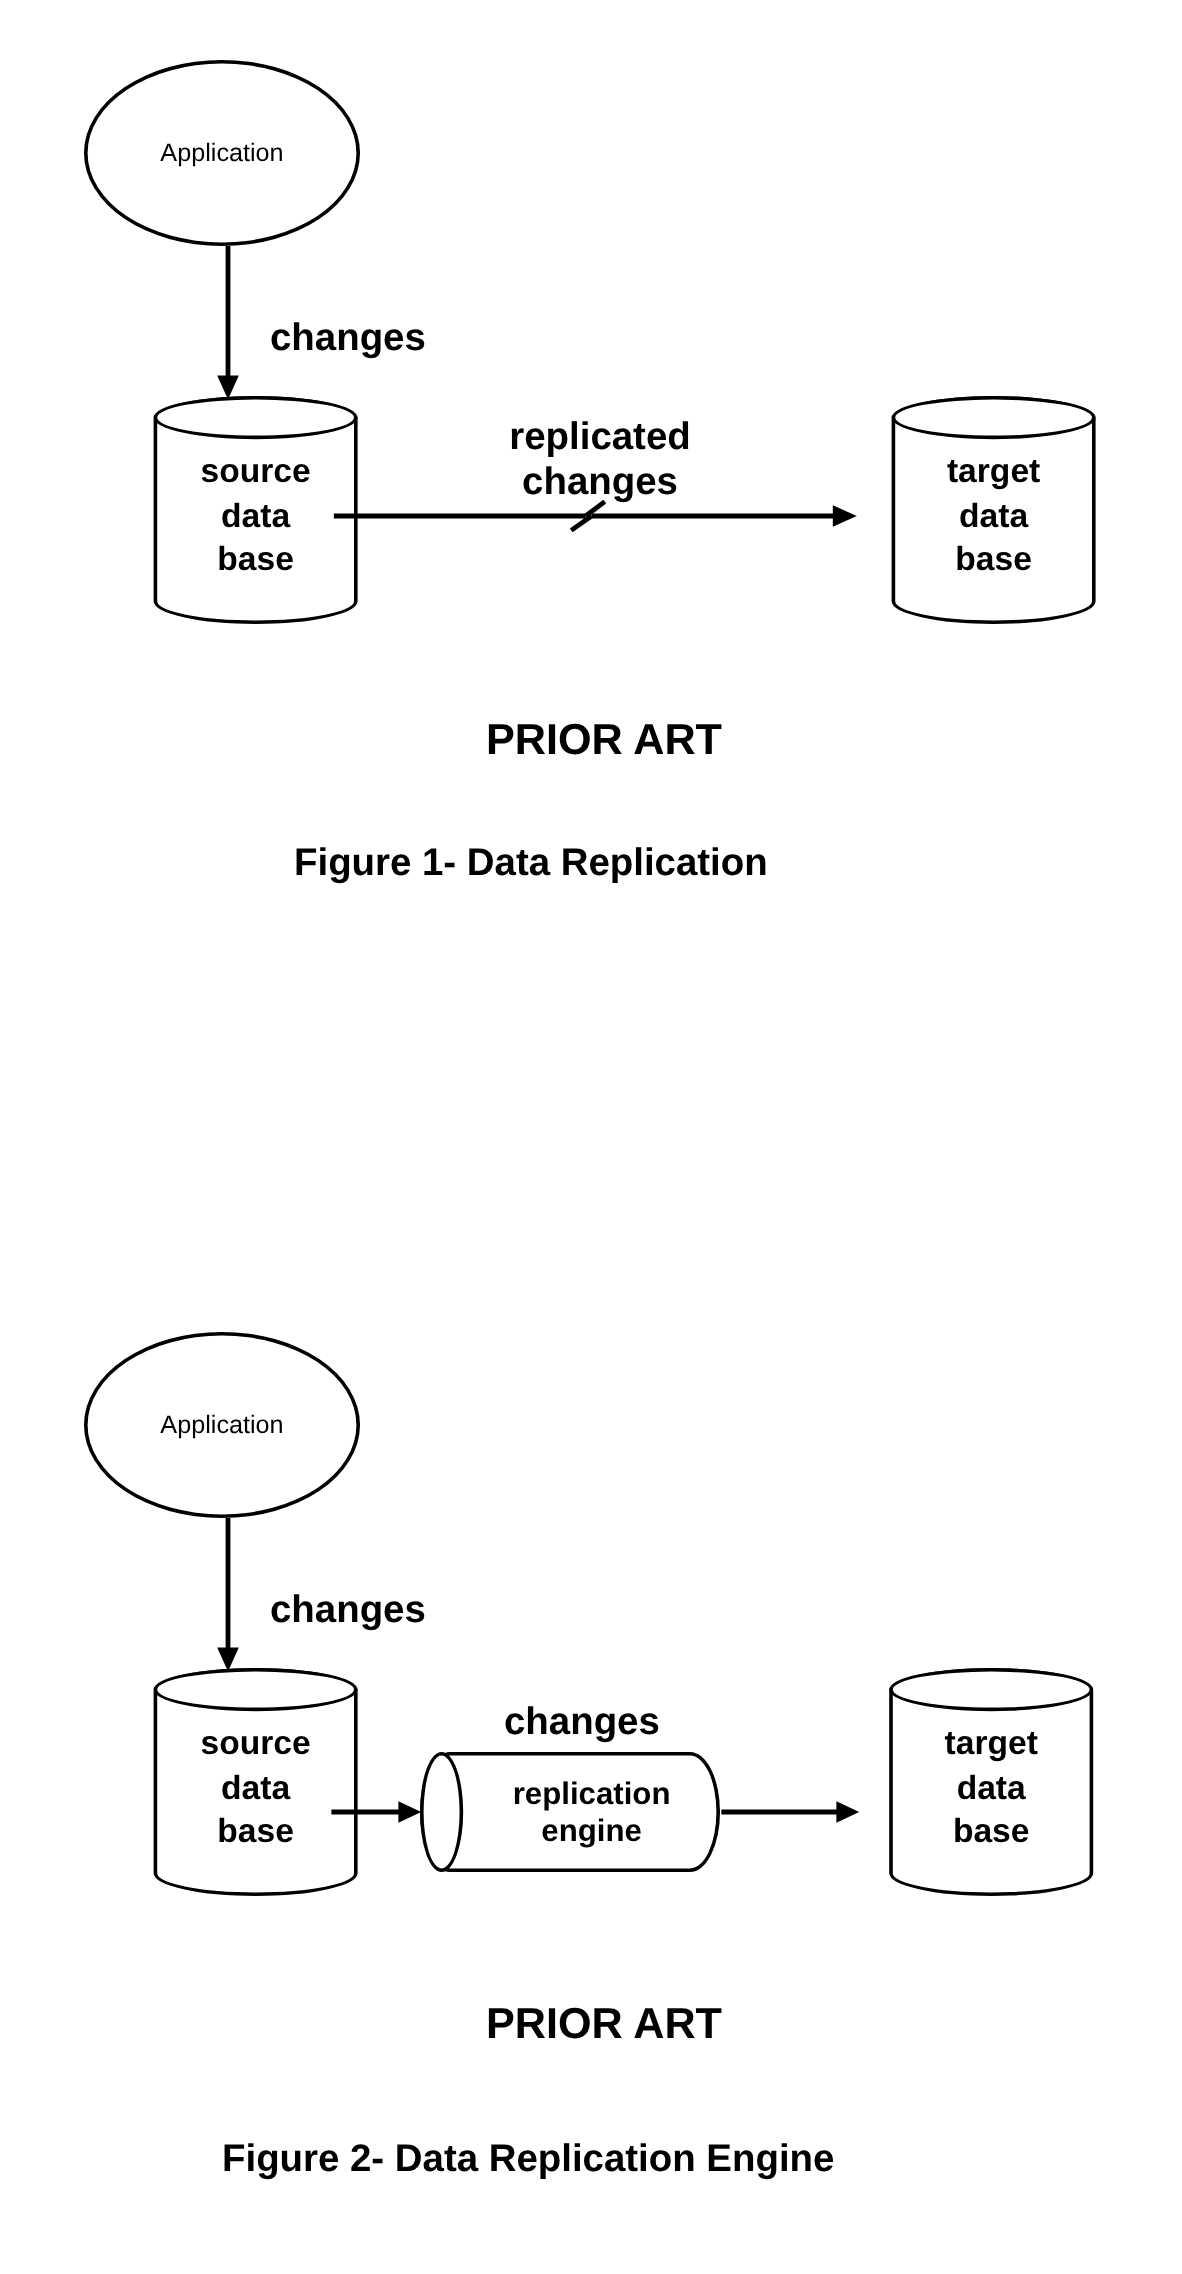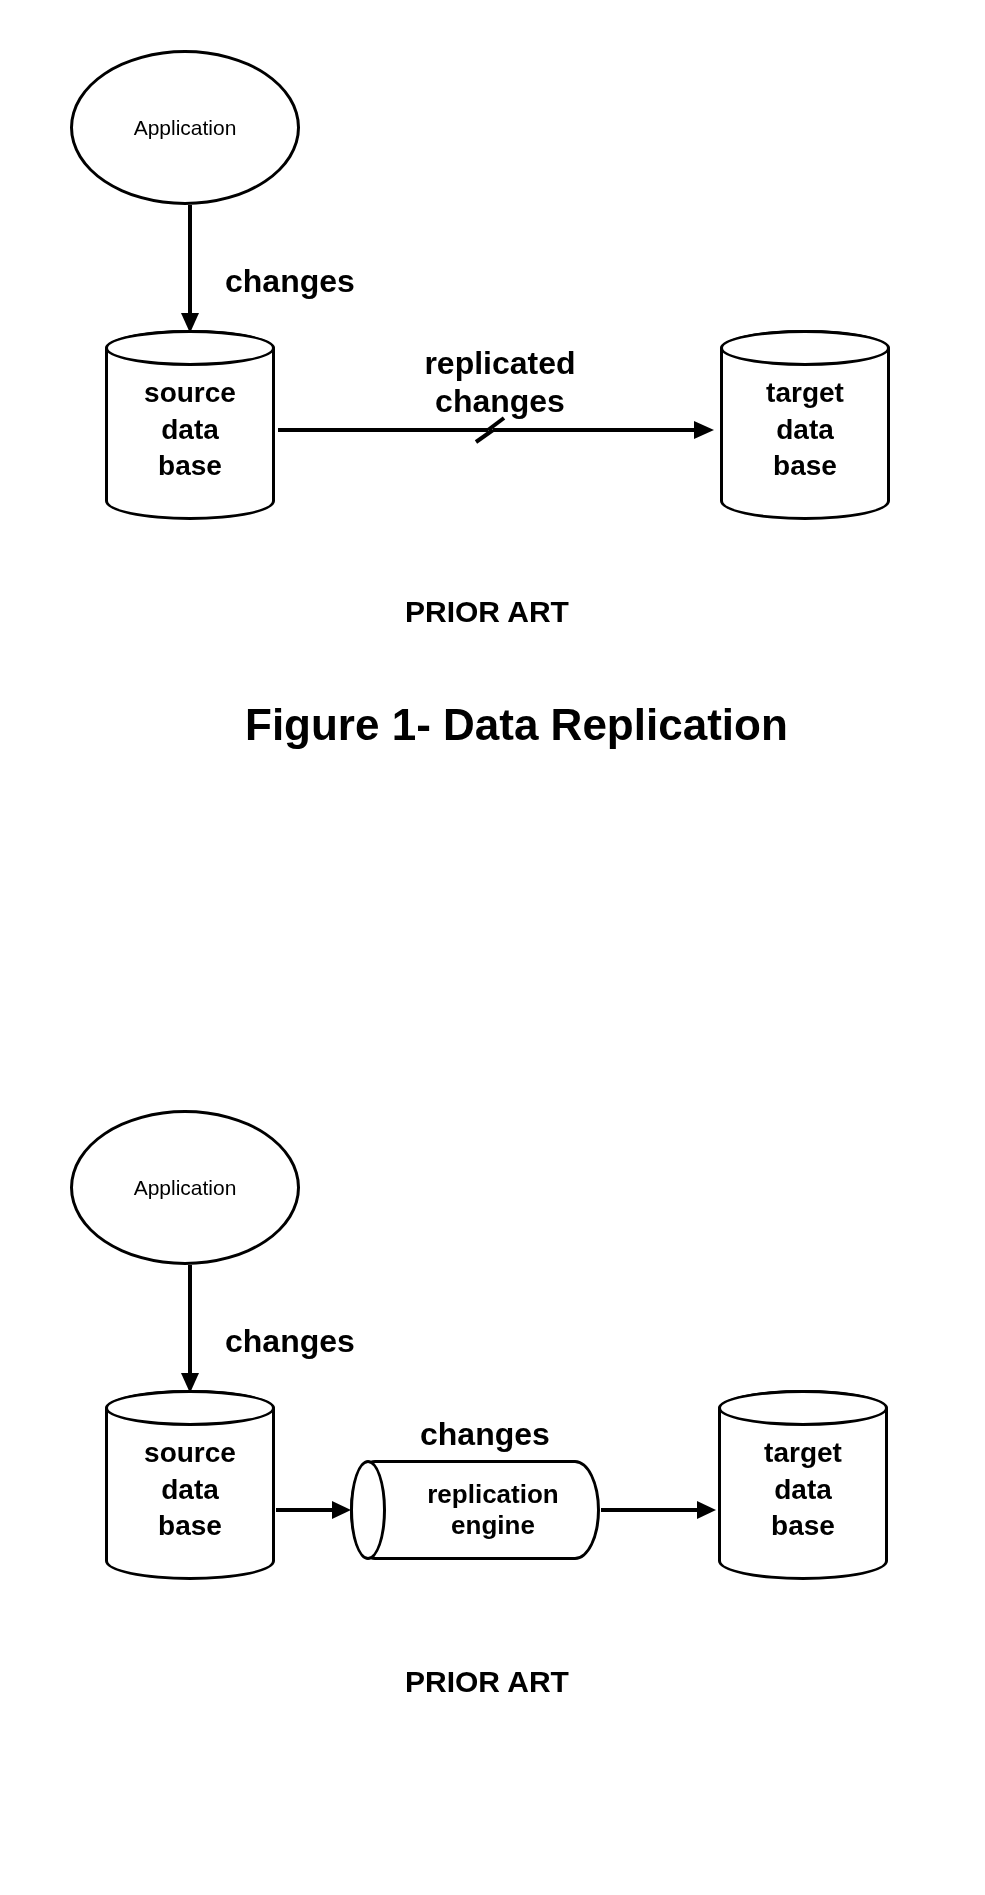--- a/index.html
+++ b/index.html
@@ -26,20 +26,21 @@
       font-size: 21px;
     }
     .cylinder {
       position: absolute;
       border: 3px solid black;
       border-radius: 50% / 10%;
       display: flex;
       flex-direction: column;
       align-items: center;
       justify-content: center;
+      margin-left: 23px;
     }
     .cylinder::before {
       content: '';
       position: absolute;
       top: -3px;
       left: -3px;
       right: -3px;
       height: 30px;
       border: 3px solid black;
       border-radius: 50%;
@@ -85,26 +86,26 @@
     .label {
       position: absolute;
       font-weight: bold;
       font-size: 32px;
       text-align: center;
       line-height: 1.2;
     }
     .prior-art {
       position: absolute;
       font-weight: bold;
-      font-size: 30px;
+      font-size: 36px;
     }
     .figtitle {
       position: absolute;
       font-weight: bold;
-      font-size: 44px;
+      font-size: 32px;
     }
     .arrow {
       position: absolute;
     }
   </style>
 </head>
 <body>
 
 <div class="figure fig1">
 
@@ -176,14 +177,15 @@
     <line x1="0" y1="15" x2="102" y2="15" stroke="black" stroke-width="4"></line>
     <polygon points="115,15 96,6 96,24" fill="black"></polygon>
   </svg>
 
   <div class="cylinder" style="left:718px; top:450px; width:170px; height:190px;">
     <div class="cyl-text">target<br>data<br>base</div>
   </div>
 
   <div class="prior-art" style="left:405px; top:725px;">PRIOR ART</div>
 
+  <div class="figtitle" style="left:185px; top:840px;">Figure 2- Data Replication Engine</div>
 
 </div>
 
 </body></html>

